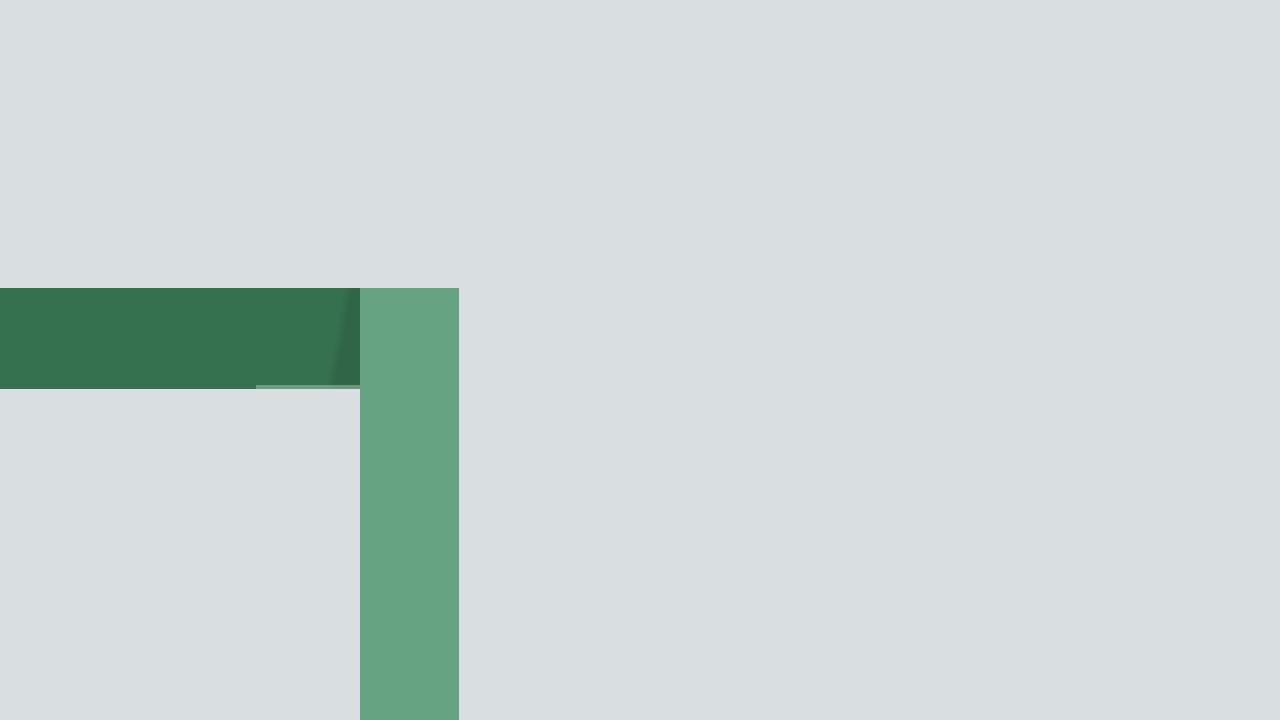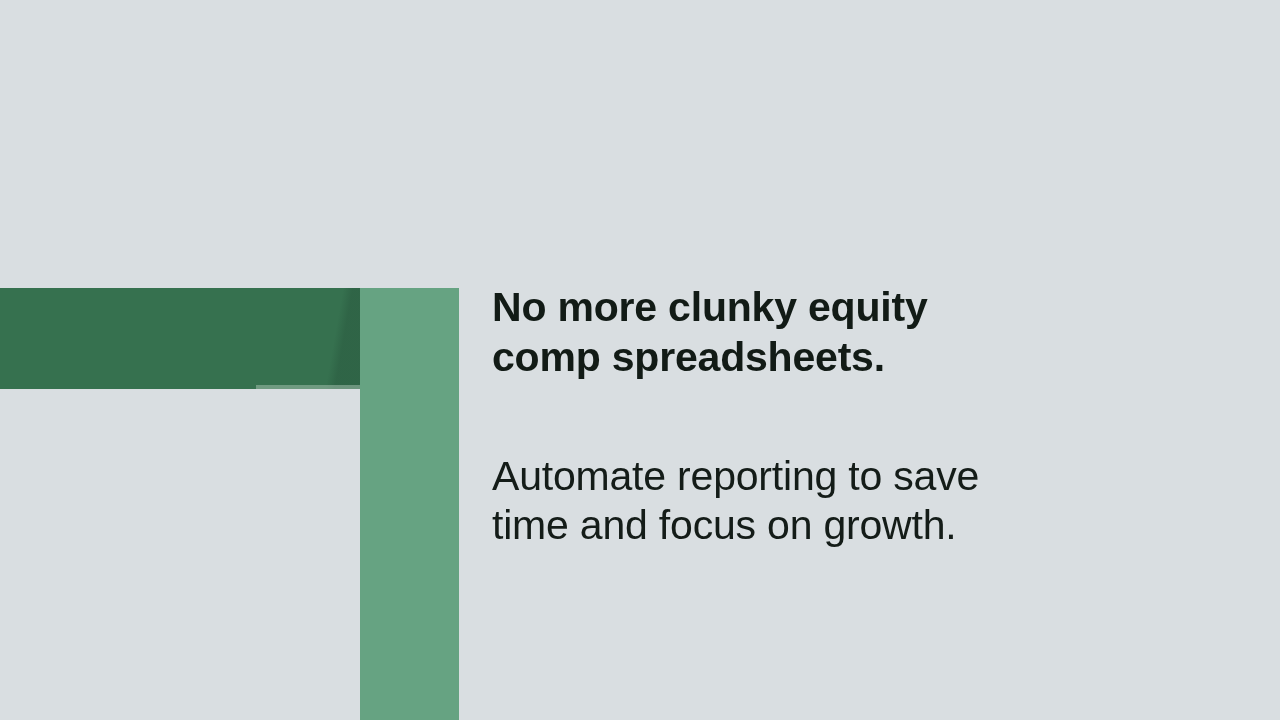--- a/index.html
+++ b/index.html
@@ -109,20 +109,14 @@
 
 <div class="slide">
 
   <div class="graphic">
     <div class="bar-horizontal"></div>
     <div class="bar-horizontal-shadow"></div>
     <div class="bar-horizontal-edge"></div>
     <div class="bar-vertical"></div>
   </div>
 
-  <div class="text-block">
-    <h1 class="headline">No more clunky equity
-comp spreadsheets.</h1>
-    <p class="subhead">Automate reporting to save
-time and focus on growth.</p>
-  </div>
 
 </div>
 
 </body></html>

